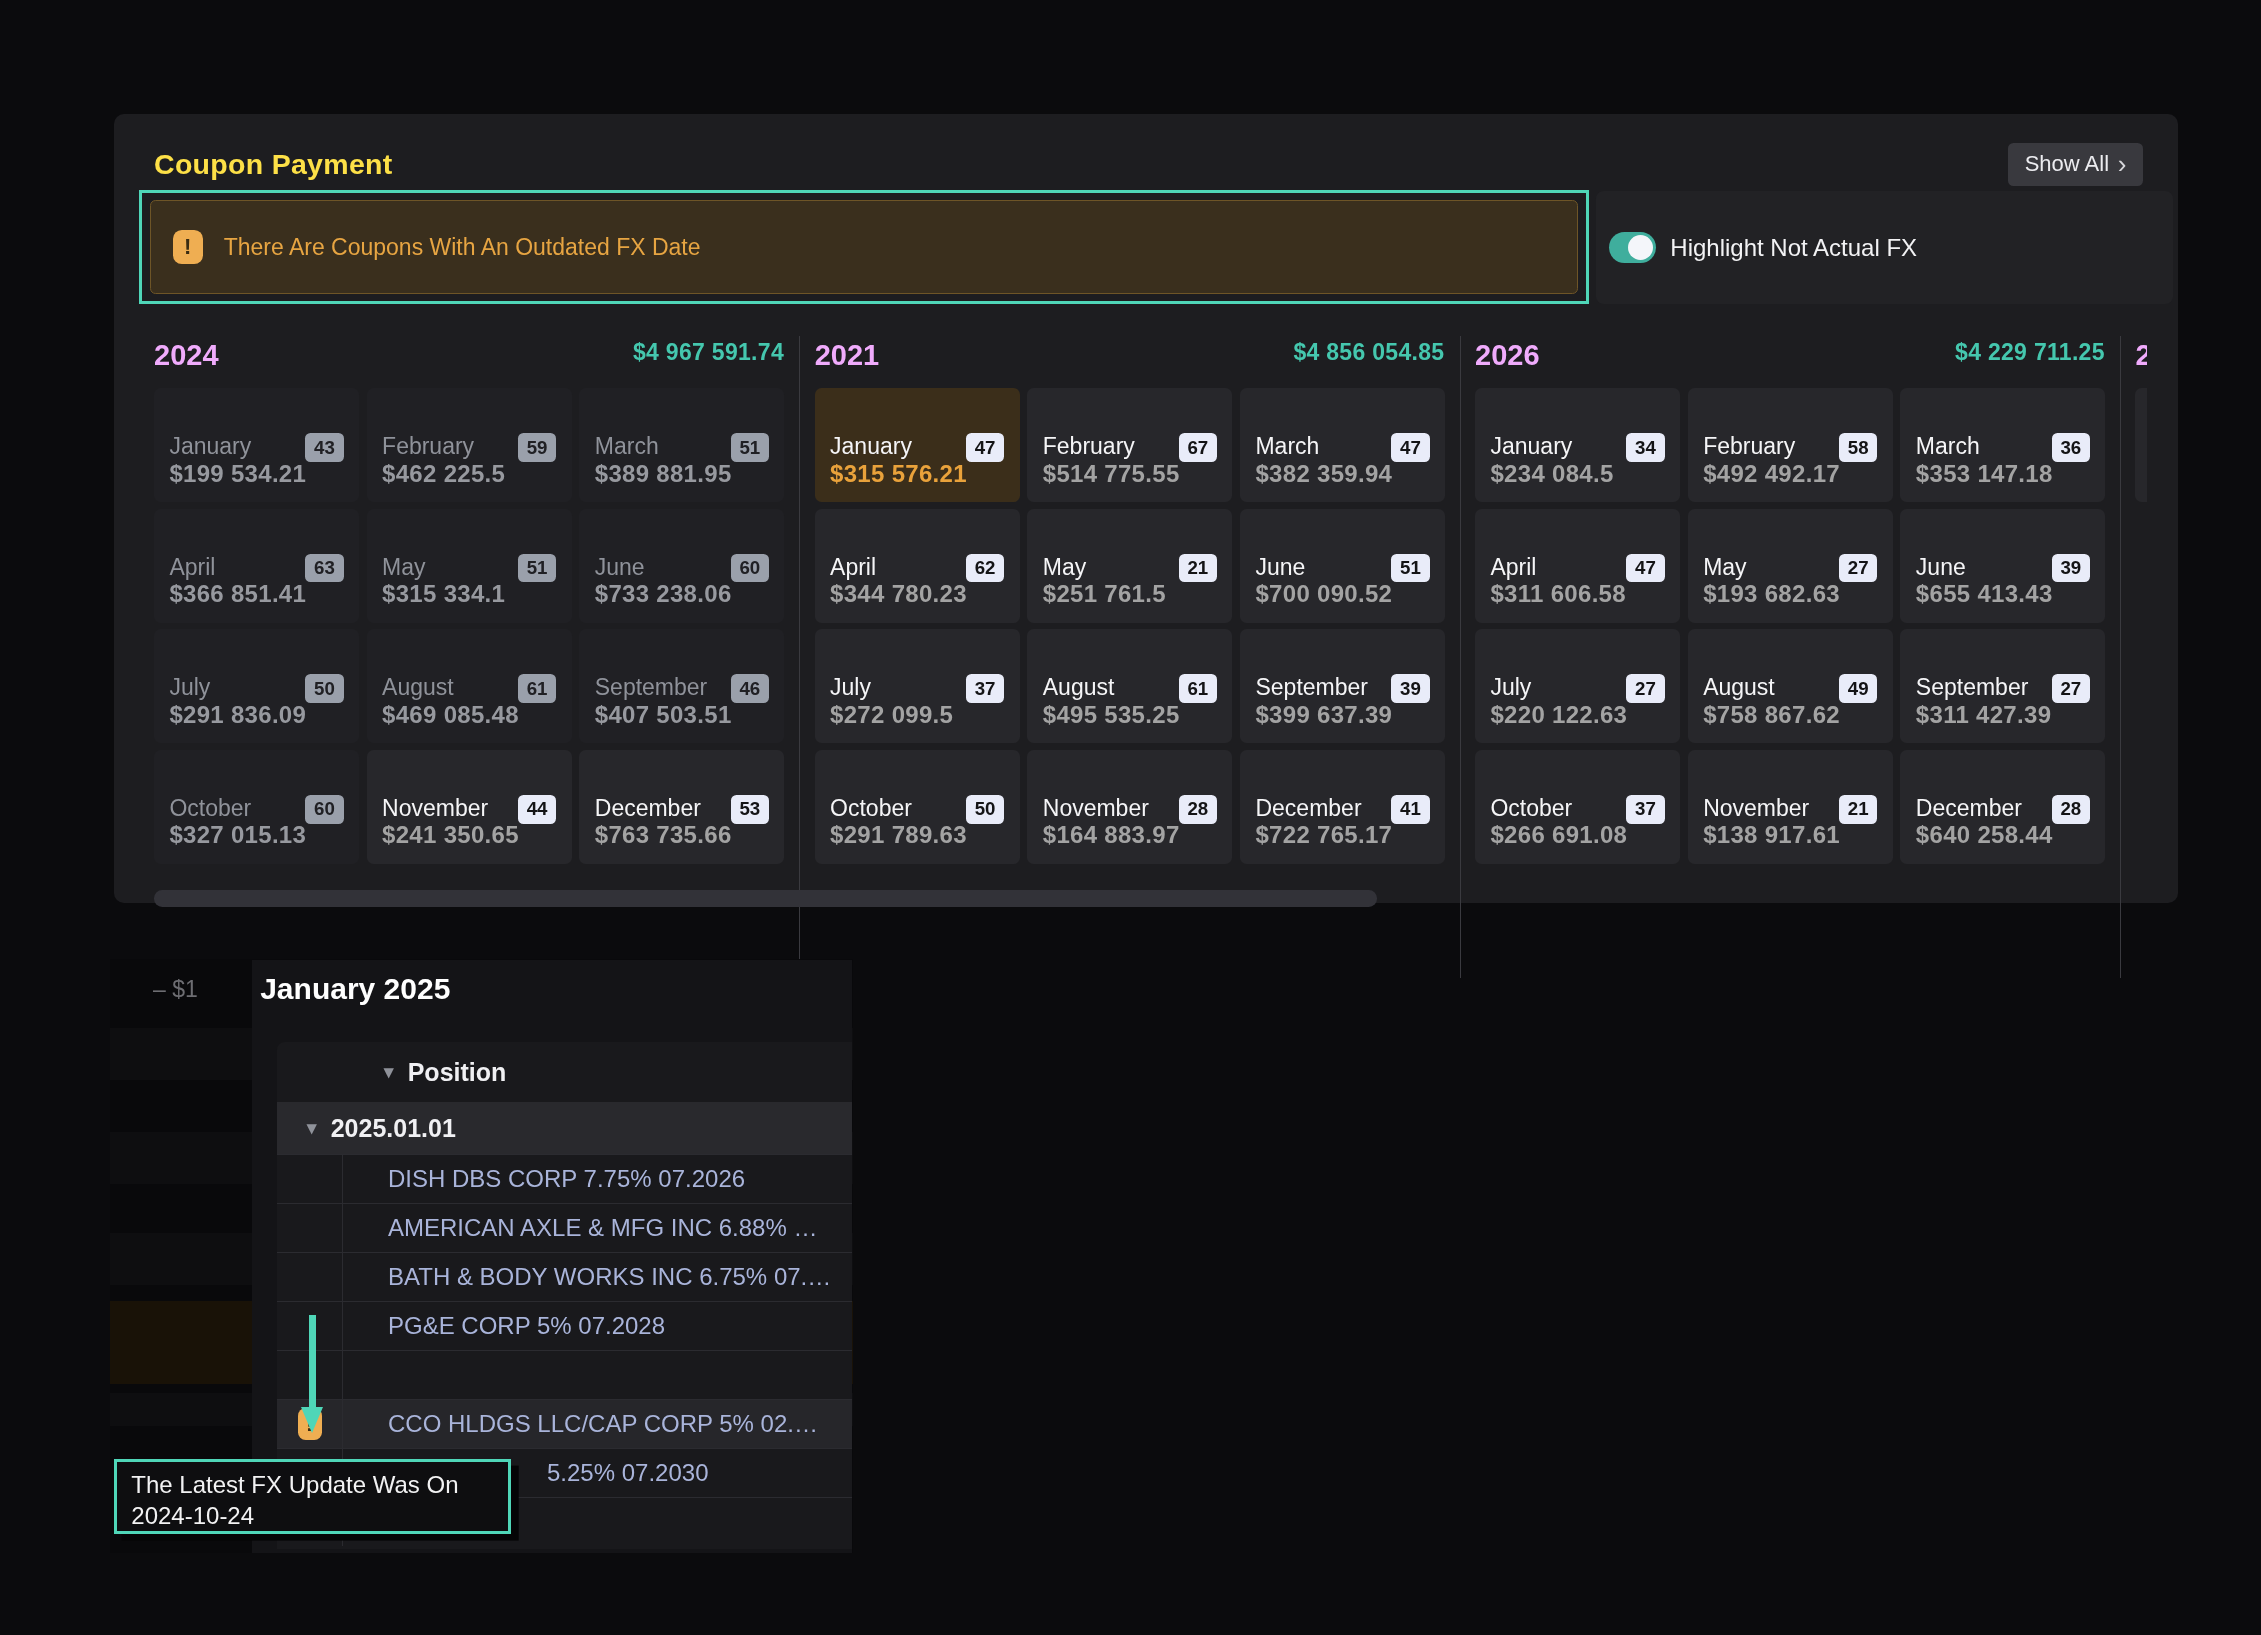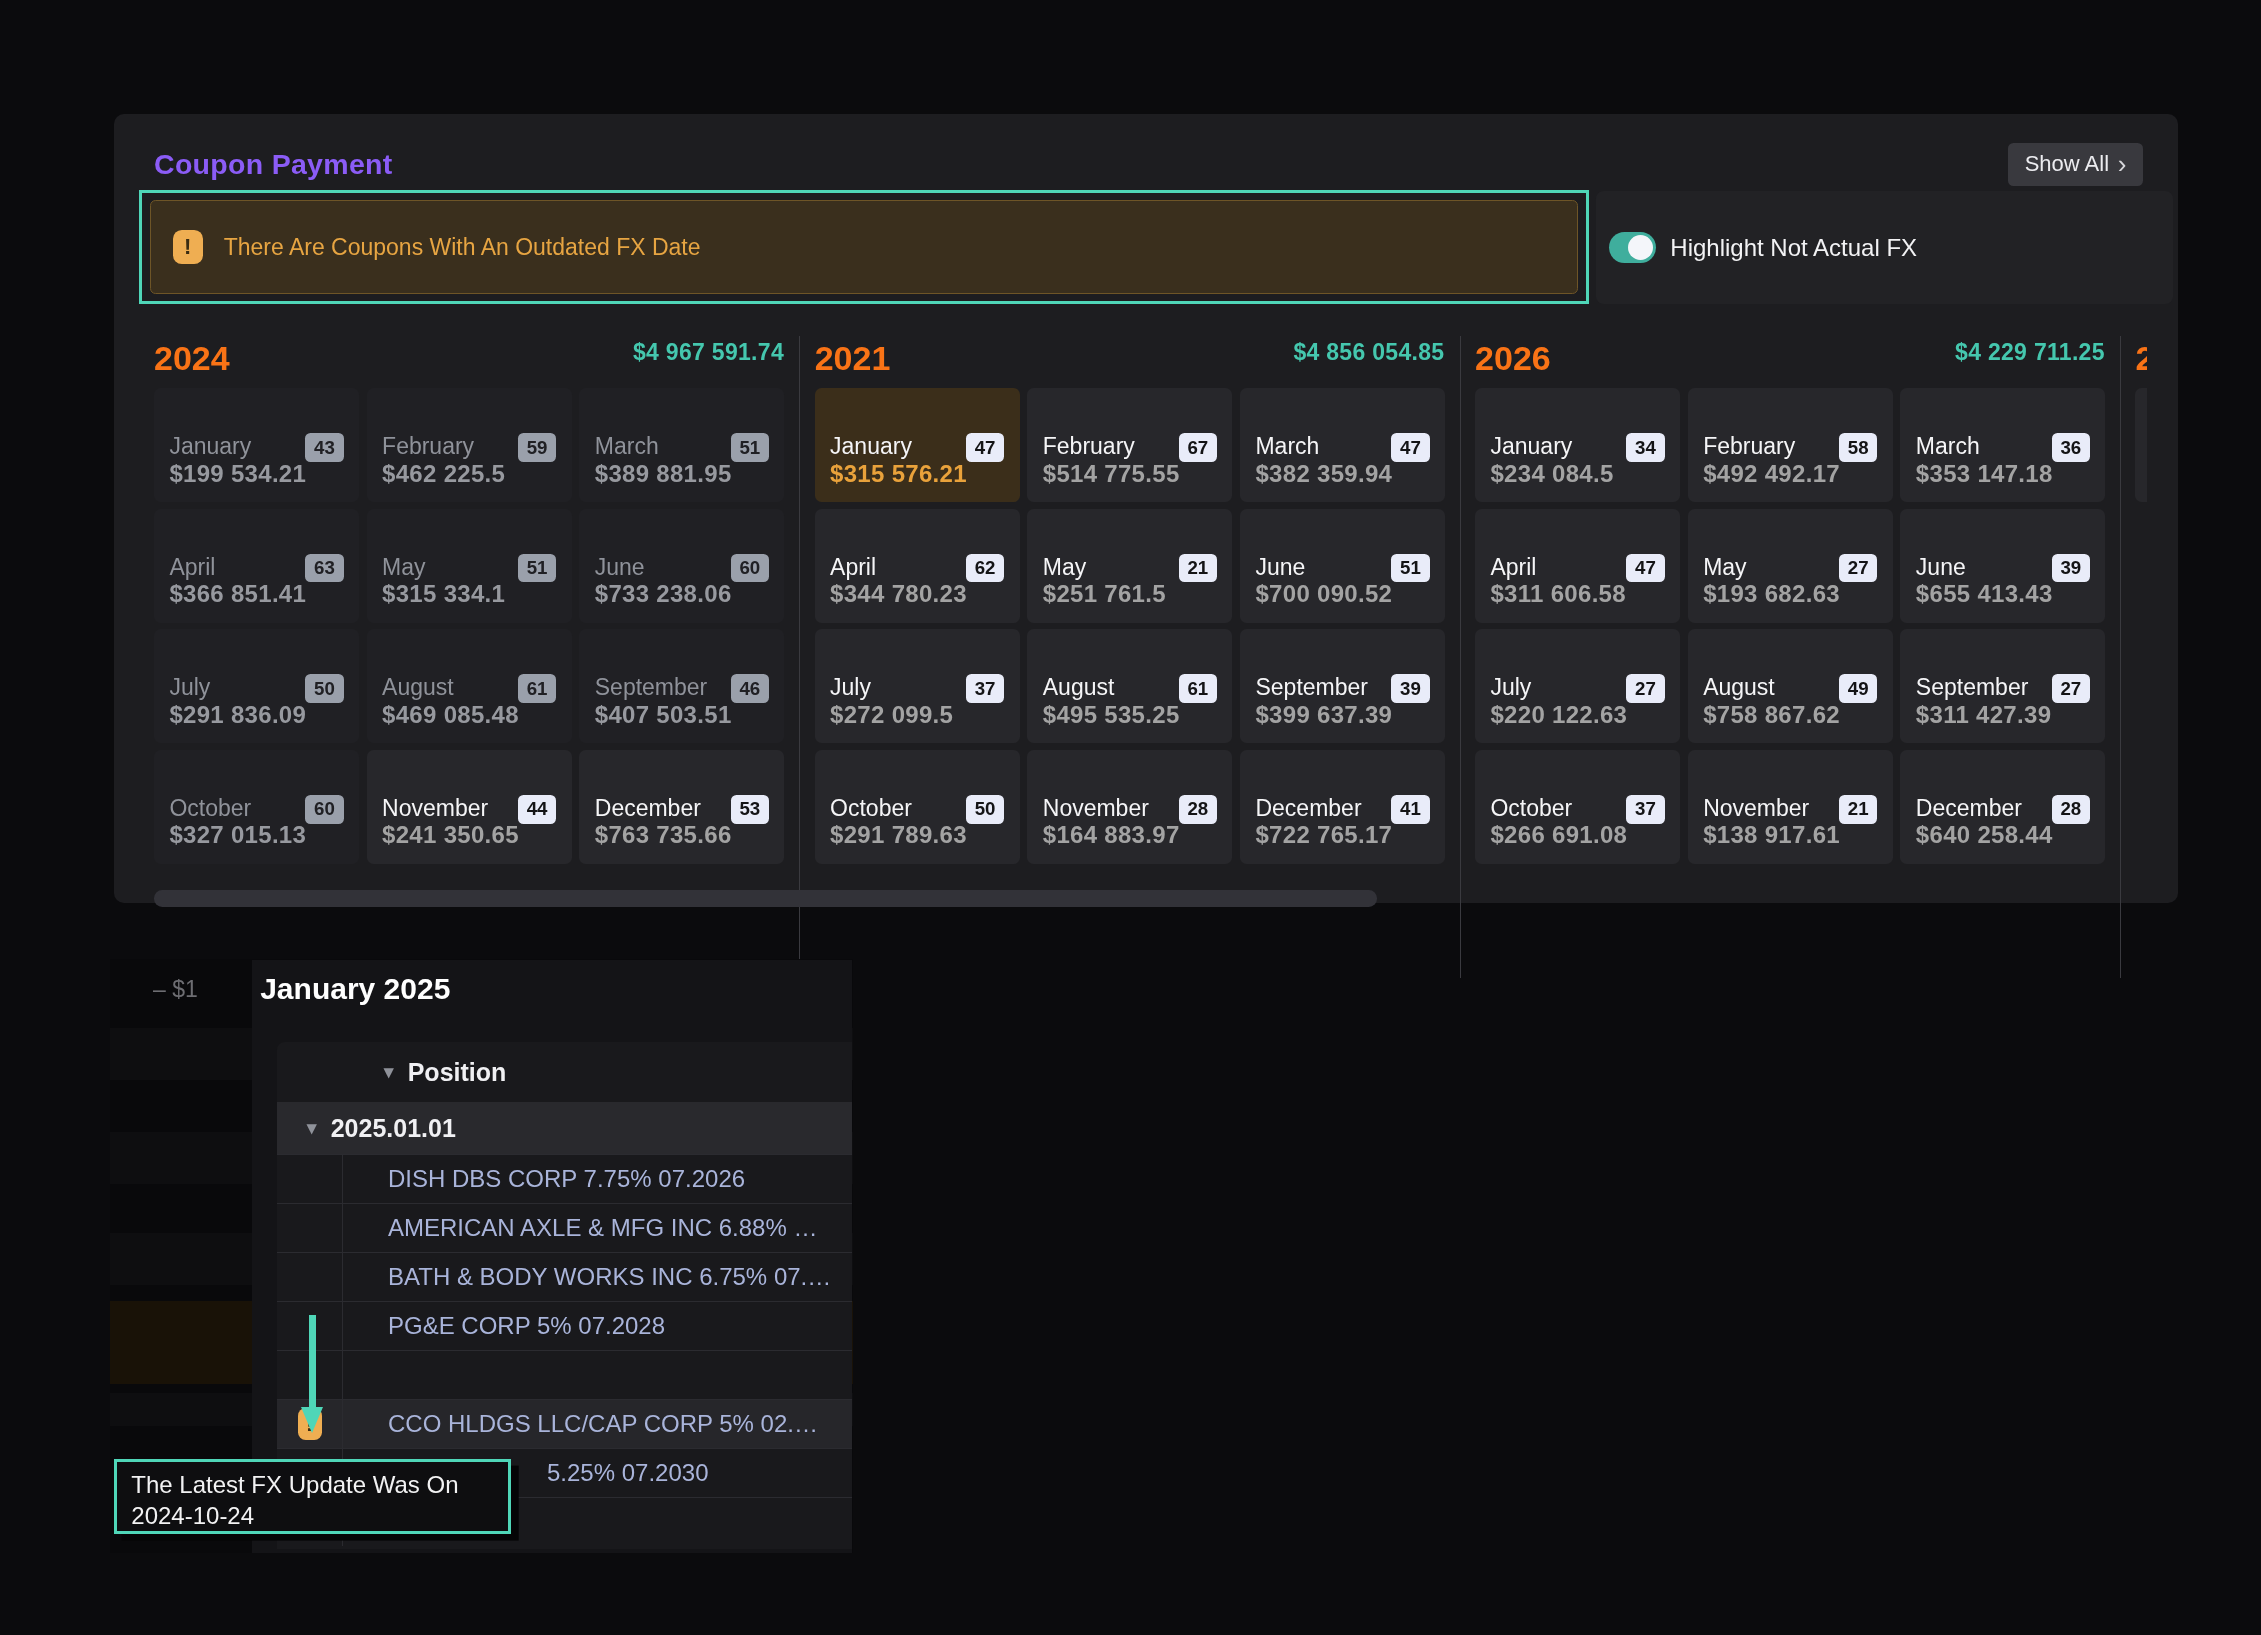--- a/index.html
+++ b/index.html
@@ -11,21 +11,21 @@
 
   
   .coupon-panel {
     position:absolute; left:114px; top:114px; width:2064px; height:789px;
     background:#1d1d20; border-radius:10px;
   }
   .panel-header {
     display:flex; justify-content:space-between; align-items:center;
     padding:28.5px 35px 0 40px;
   }
-  .page-title { font-size:28.5px; font-weight:bold; color:#8b5cf6; letter-spacing:0.3px; }
+  .page-title { font-size:28.5px; font-weight:bold; color:#fde047; letter-spacing:0.3px; }
   .show-all-btn {
     display:flex; align-items:center; gap:8.8px;
     background:#39393e; border-radius:5.5px; padding:8.8px 16.5px;
     font-size:22px; color:#ececf0; cursor:pointer;
   }
   .show-all-btn .chev { font-size:26px; line-height:20px; color:#d8d8dc; }
 
   
   .warn-outline {
     position:absolute; left:25px; top:76px; width:1450px; height:114px;
@@ -65,21 +65,21 @@
   }
   .year-col { width:630px; flex:none; }
   .year-col + .year-col {
     margin-left:15.4px; border-left:1.1px solid #3a3a3f; padding-left:14.3px;
     width:645px;
   }
   .year-head {
     height:52px; display:flex; justify-content:space-between; align-items:flex-start;
     padding-top:3.3px;
   }
-  .year-label { font-size:34px; font-weight:bold; color:#f97316; }
+  .year-label { font-size:29px; font-weight:bold; color:#f0abfc; }
   .year-total { font-size:23px; font-weight:bold; color:#45c7ae; letter-spacing:0.3px; }
   .months-grid {
     display:grid; grid-template-columns:repeat(3, 205px); gap:6.6px 7.7px;
   }
   .month-card {
     width:205px; height:114px; background:#202024; border-radius:6.6px;
     padding:14.3px 15.4px; position:relative; cursor:pointer;
   }
   .m-head { display:flex; justify-content:space-between; align-items:flex-start;margin-top:31px; }
   .m-label { font-size:23px; font-weight:500; color:#8f929a; }

